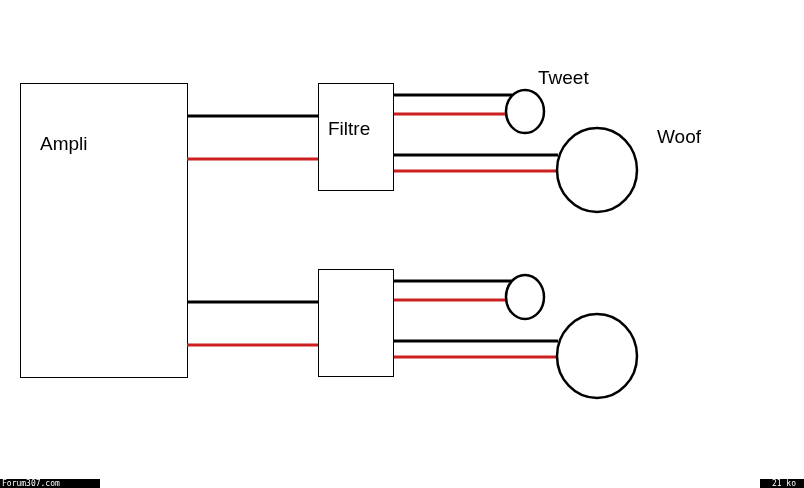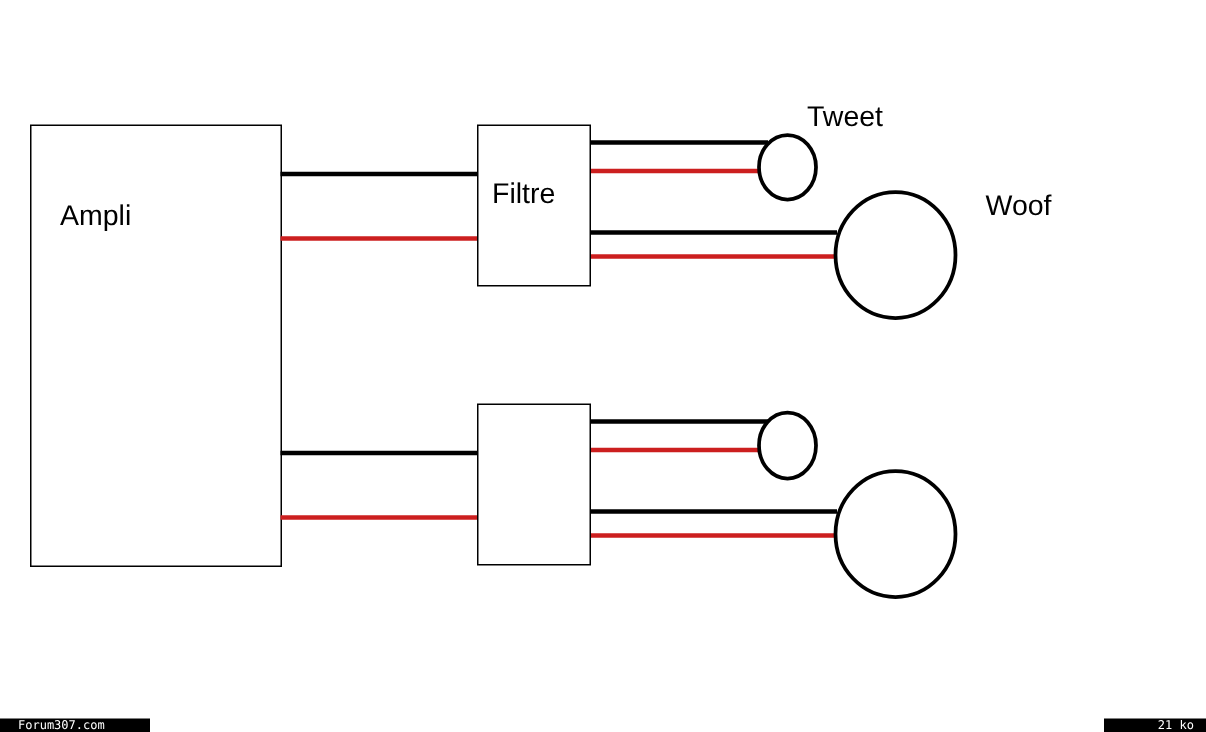--- a/index.html
+++ b/index.html
@@ -1,22 +1,22 @@
 <!DOCTYPE html>
 <html><head>
   <meta charset="utf-8">
   <style>
     html, body { margin: 0; padding: 0; background: #ffffff; }
     body { width: 804px; height: 488px; position: relative; overflow: hidden; font-family: "Liberation Sans", sans-serif; }
     #diagram { position: absolute; left: 0; top: 0; }
     .lbl { font-family: "Liberation Sans", sans-serif; font-size: 19px; fill: #000; }
     .footer { position: absolute; top: 479px; height: 9px; background: #000; color: #fff;
               font-family: "DejaVu Sans Mono", monospace; font-size: 8px; line-height: 9px; }
-    #footer-left { left: 0; width: 100px; padding-left: 12px; box-sizing: border-box; }
-    #footer-right { right: 0; width: 68px; text-align: right; padding-right: 8px; box-sizing: border-box; }
+    #footer-left { left: 0; width: 100px; padding-left: 2px; box-sizing: border-box; }
+    #footer-right { right: 0; width: 44px; text-align: right; padding-right: 8px; box-sizing: border-box; }
   </style>
 </head>
 <body>
 
 <svg id="diagram" width="804" height="488" viewBox="0 0 804 488">
 
   <rect x="20.5" y="83.5" width="167" height="294" fill="#fff" stroke="#000" stroke-width="1"></rect>
   <text x="40" y="150" class="lbl">Ampli</text>
 
   <g>

